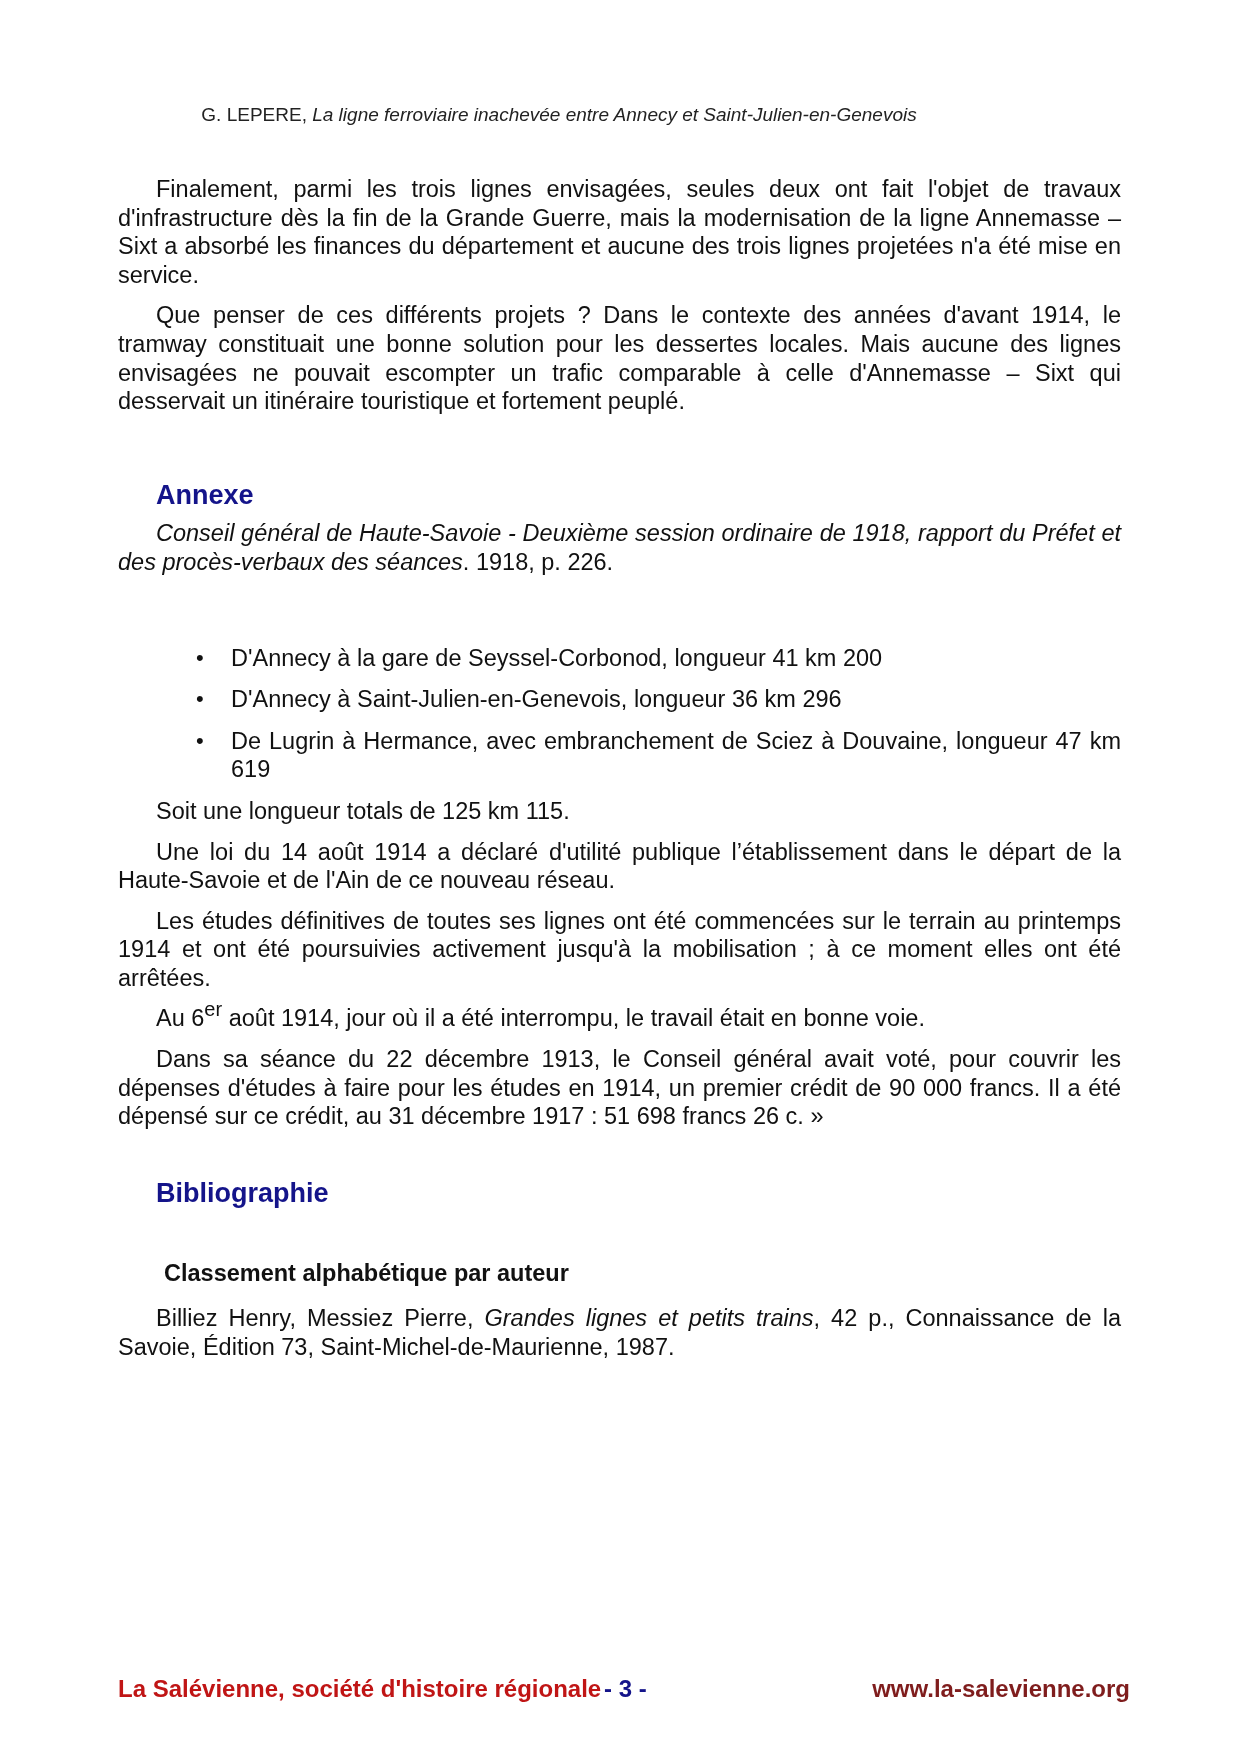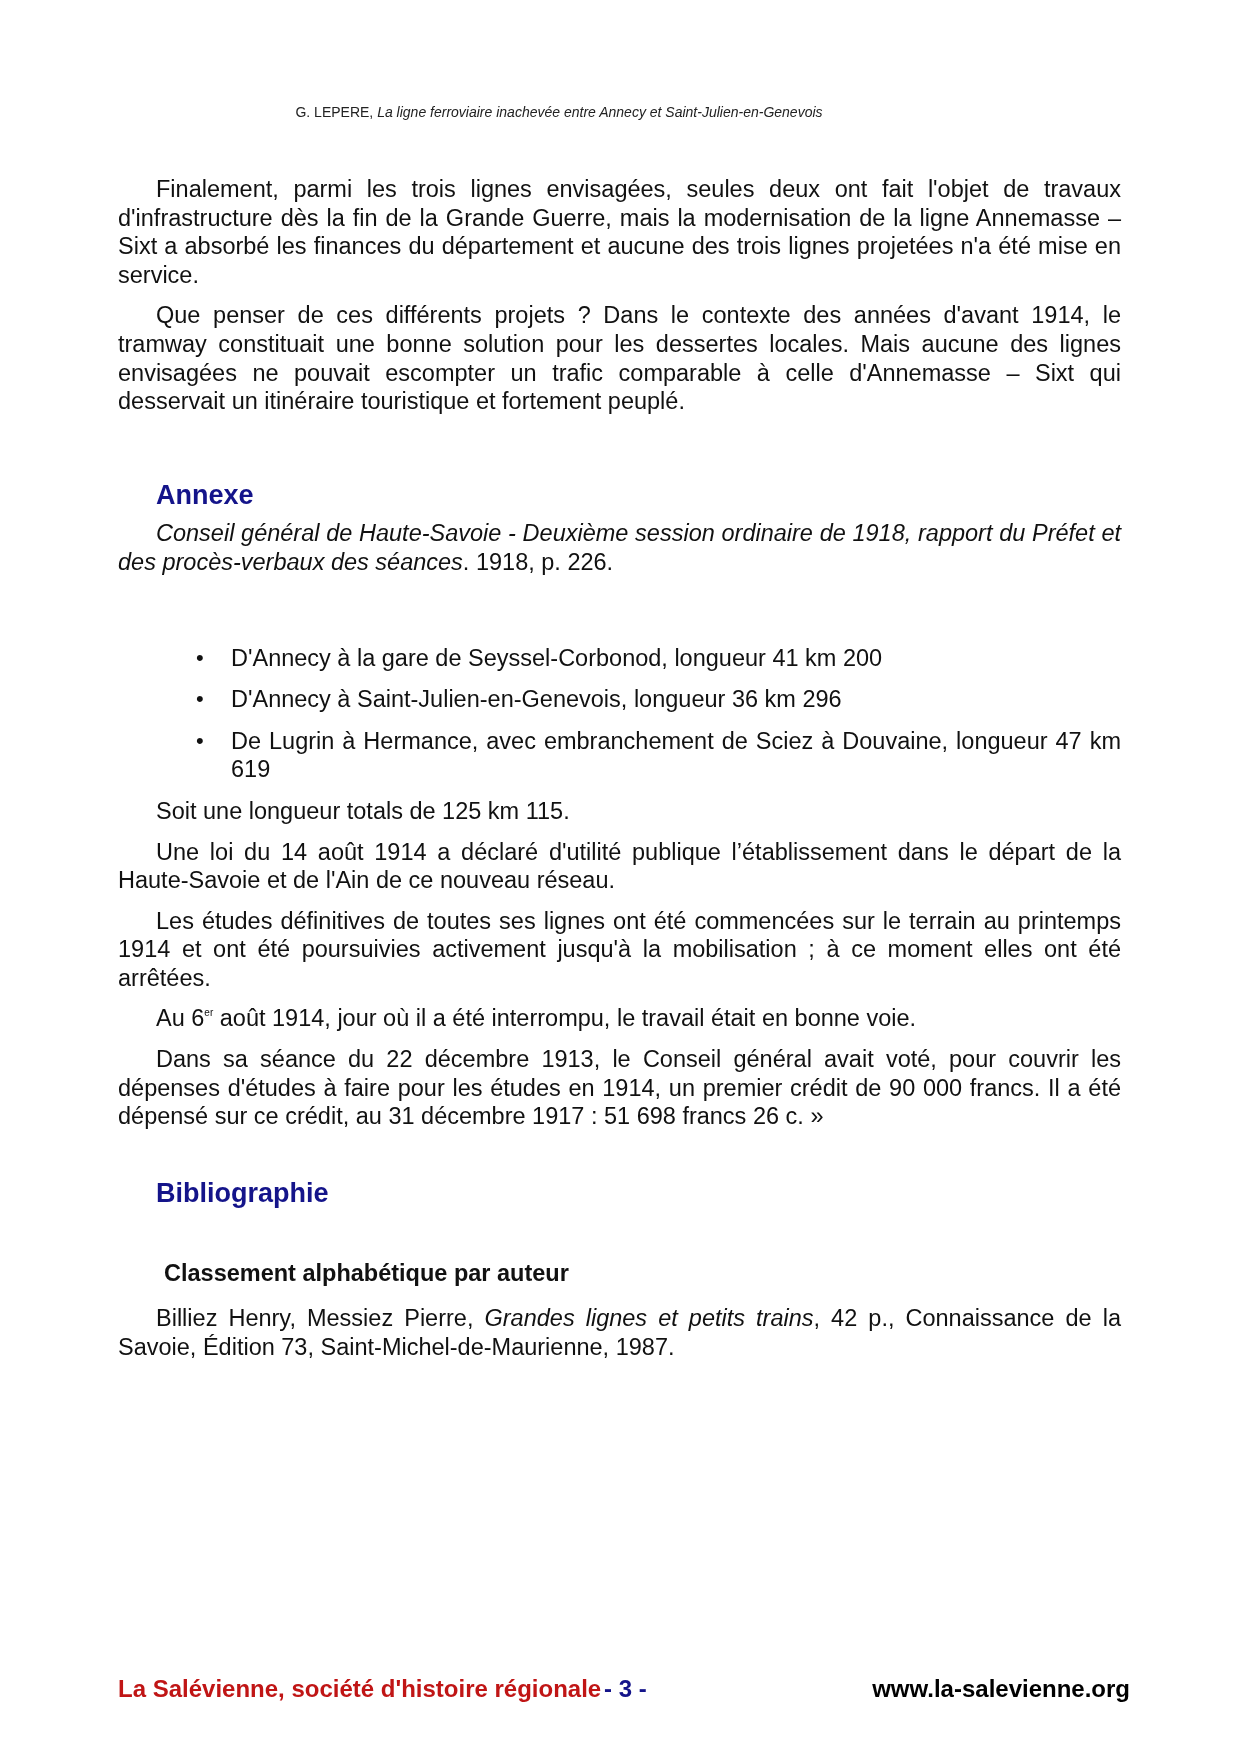--- a/index.html
+++ b/index.html
@@ -2,47 +2,47 @@
 <html><head>
 <meta charset="utf-8">
 <style>
   html, body { margin: 0; padding: 0; background: #ffffff; }
   body {
     width: 1241px; height: 1755px; position: relative; overflow: hidden;
     font-family: "Liberation Sans", sans-serif; color: #111111;
   }
   .header {
     position: absolute; top: 104px; left: 0; width: 1118px;
-    text-align: center; font-size: 14px; color: #222;
+    text-align: center; font-size: 19px; color: #222;
   }
   .header .title { font-style: italic; }
   .content {
     position: absolute; left: 118px; top: 175px; width: 1003px;
     font-size: 23.5px; line-height: 28.6px;
   }
   p { margin: 0 0 12px 0; text-align: justify; text-indent: 38px; }
   .h-blue {
     color: #14148a; font-weight: bold; font-size: 27px;
     margin: 0; padding-left: 38px;
   }
   .h-black { font-weight: bold; font-size: 23.5px; margin: 8px; padding-left: 38px; }
   .it { font-style: italic; }
   ul.bullets { list-style: none; margin: 8px 0 12px 0; padding: 0 0 0 113px; }
   ul.bullets li { position: relative; margin-bottom: 13px; text-align: justify; }
   ul.bullets li .bullet {
     position: absolute; left: -35px; top: 0; font-size: 22px;
   }
-  sup { font-size: 10px; line-height: 0; vertical-align: 10px; }
+  sup { font-size: 20px; line-height: 0; vertical-align: 10px; }
   .footer {
     position: absolute; top: 1675px; left: 118px; width: 1012px; height: 24px;
     font-weight: bold; font-size: 24px;
   }
   .footer .left { position: absolute; left: 0; color: #c01515; }
   .footer .center { position: absolute; left: 486px; color: #14148a; }
-  .footer .right { position: absolute; right: 0; color: #000000; }
+  .footer .right { position: absolute; right: 0; color: #7f1d1d; }
 </style>
 </head>
 <body>
 
 <div class="header">
   <span>G. LEPERE</span><span>, </span><span class="title">La ligne ferroviaire inachevée entre Annecy et Saint-Julien-en-Genevois</span>
 </div>
 
 <div class="content">
   <p>Finalement, parmi les trois lignes envisagées, seules deux ont fait l'objet de travaux d'infrastructure dès la fin de la Grande Guerre, mais la modernisation de la ligne Annemasse – Sixt a absorbé les finances du département et aucune des trois lignes projetées n'a été mise en service.</p>

